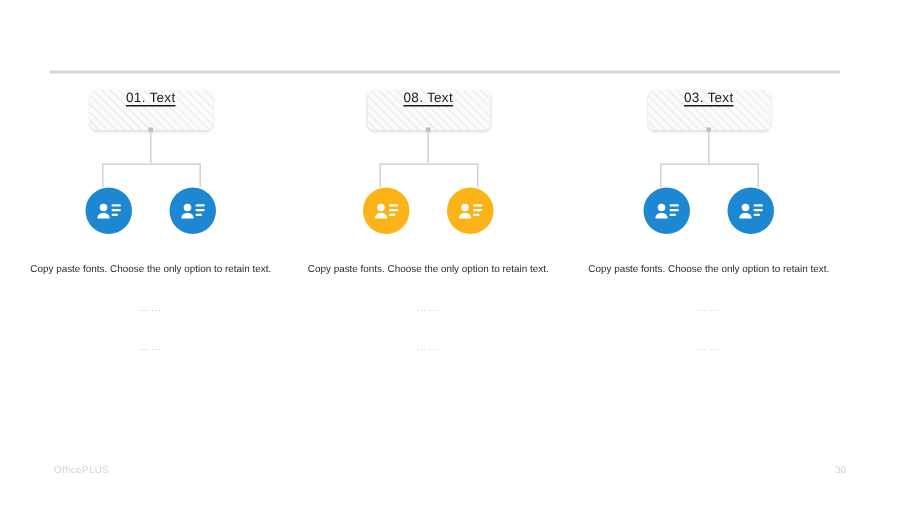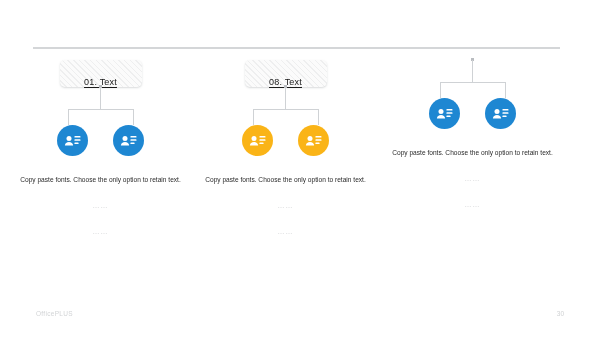--- a/index.html
+++ b/index.html
@@ -59,21 +59,21 @@
     border-radius: 5px;
     background-color: #fbfbfb;
     background-image:
       repeating-linear-gradient(45deg,
         rgba(175,178,182,0.17) 0px,
         rgba(175,178,182,0.17) 1px,
         rgba(255,255,255,0) 1px,
         rgba(255,255,255,0) 4px);
     box-shadow: 0 1px 2px rgba(120,125,130,0.28);
     display: flex;
-    align-items: flex-end;
+    align-items: flex-start;
     justify-content: center;
     box-sizing: border-box;
   }
   .title-text {
     font-size: 9px;
     color: #1a1a1a;
     text-decoration: underline;
     text-underline-offset: 2px;
     letter-spacing: 0.2px;
     white-space: nowrap;
@@ -261,20 +261,23 @@
       </div>
 
       <div class="body-text">Copy paste fonts. Choose the only option to retain text.</div>
 
       <div class="dots">……</div>
       <div class="dots second">……</div>
     </div>
 
     <div class="column col3">
 
+      <div class="title-box">
+        <span class="title-text">03. Text</span>
+      </div>
 
       <div class="connector">
         <div class="node-dot"></div>
         <div class="stem"></div>
         <div class="cross"></div>
         <div class="leg left"></div>
         <div class="leg right"></div>
       </div>
 
       <div class="icon-row">

